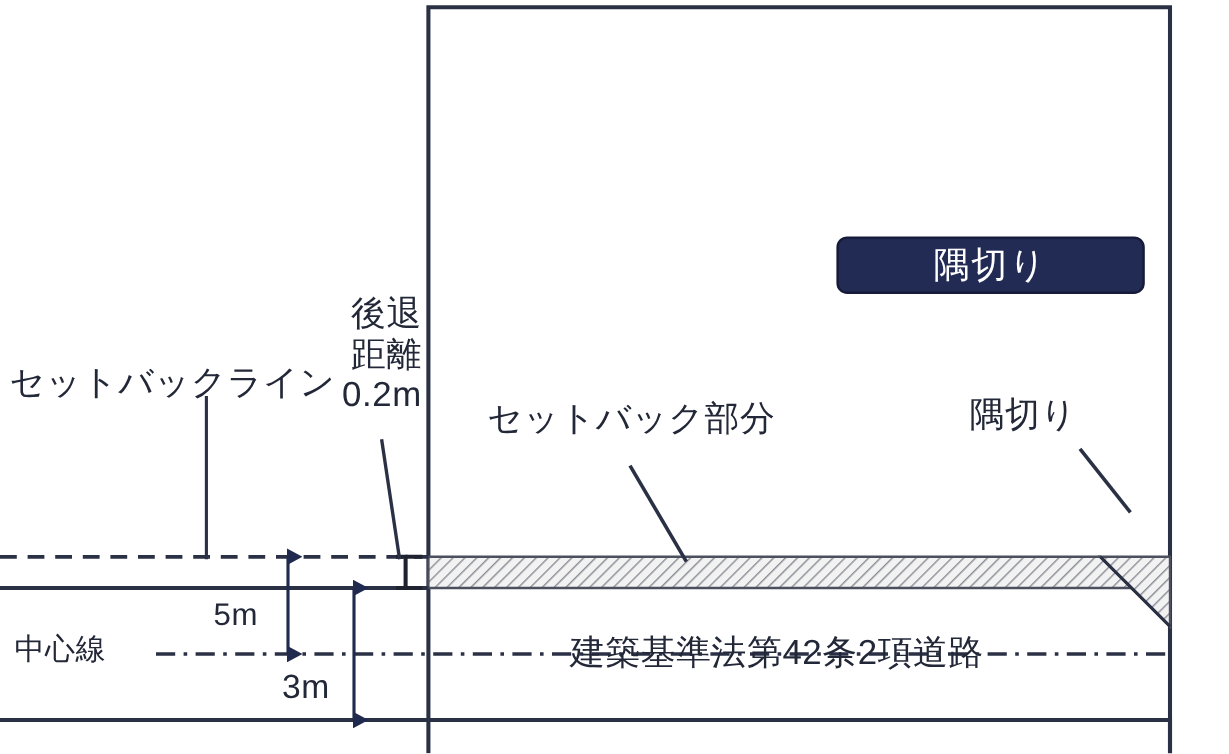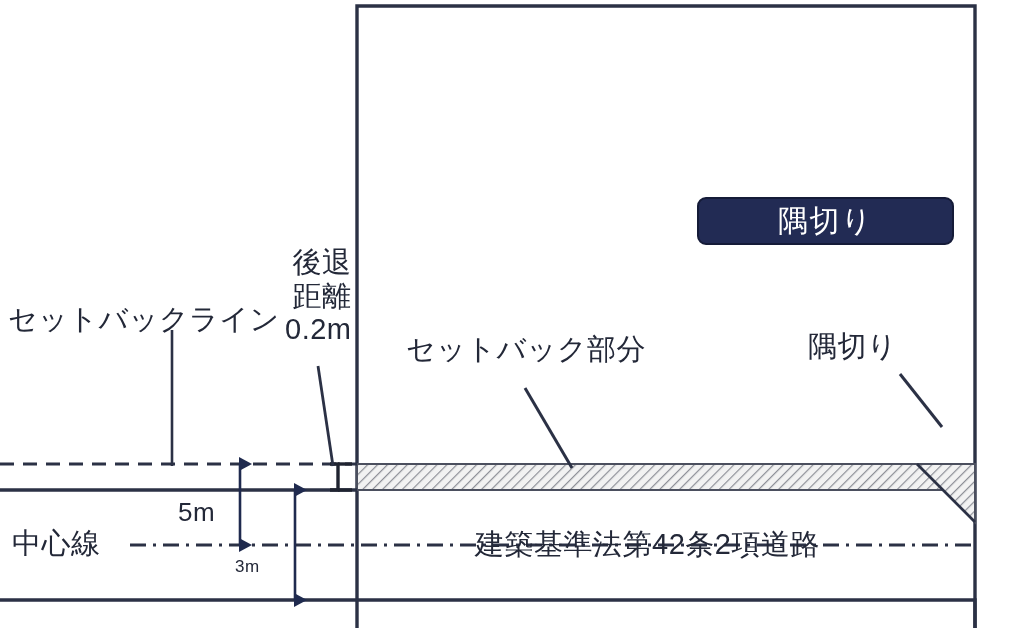--- a/index.html
+++ b/index.html
@@ -54,37 +54,37 @@
     font-size: 29px;
   }
   #label-corner-cut-plain {
     left: 808px;
     top: 330px;
     font-size: 29px;
   }
   #label-centerline {
     left: 12px;
     top: 527px;
-    font-size: 29px;
+    font-size: 25px;
     text-align: center;
   }
   #label-road-name {
     left: 475px;
     top: 528px;
     font-size: 29px;
   }
   #label-dim-2m {
     left: 178px;
     top: 498px;
     font-size: 26px;
   }
   #label-dim-3m {
     left: 235px;
     top: 557px;
-    font-size: 17px;
+    font-size: 28px;
   }
   #badge-corner-cut {
     position: absolute;
     left: 697px;
     top: 197px;
     width: 257px;
     height: 48px;
     background: #222b54;
     border: 2px solid #151b38;
     border-radius: 9px;

